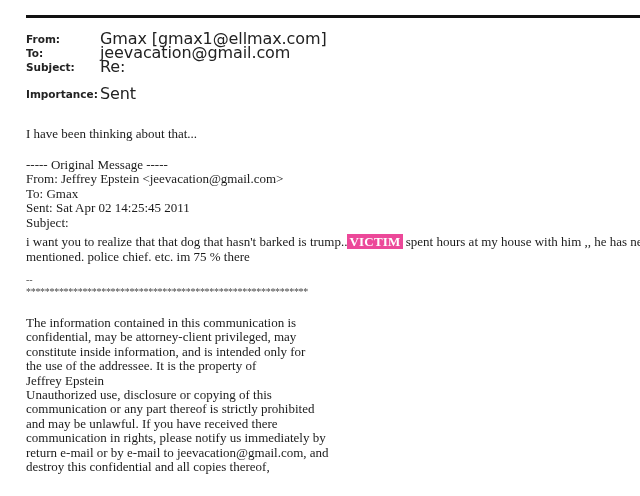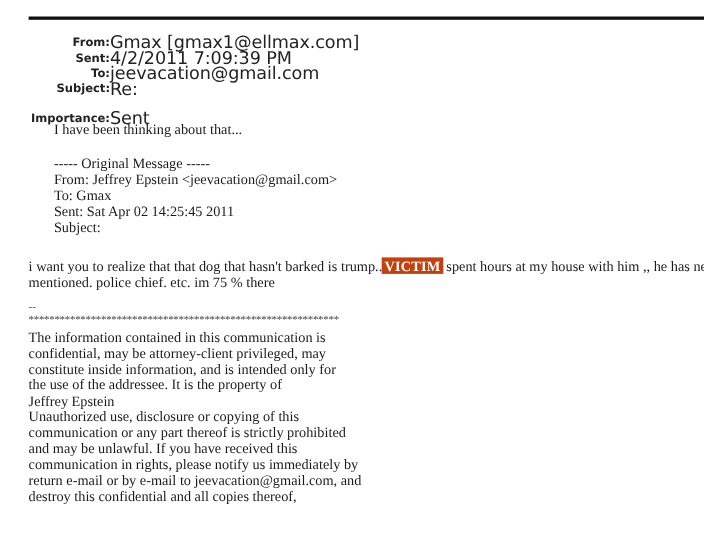--- a/index.html
+++ b/index.html
@@ -22,21 +22,20 @@
       height: 3px;
       background: #111;
     }
     .header-block {
       position: absolute;
       left: 26px;
       top: 32px;
       font-family: "DejaVu Sans", "Liberation Sans", sans-serif;
       font-size: 11px;
       color: #222;
-      text-align: right;
     }
     .hrow {
       display: flex;
       height: 14px;
       line-height: 14px;
       white-space: nowrap;
     }
     .hlabel {
       width: 74px;
       font-weight: bold;
@@ -51,43 +50,42 @@
     }
     .serif {
       font-family: "Liberation Serif", "DejaVu Serif", serif;
       font-size: 13px;
       color: #1a1a1a;
       white-space: nowrap;
     }
     .body-block {
       position: absolute;
       left: 26px;
-      top: 111px;
-      margin-left: 23px;
+      top: 127px;
     }
     .line {
       height: 14.5px;
       line-height: 14.5px;
     }
     .para-gap {
       height: 16px;
     }
     .message-block {
       position: absolute;
       left: 26px;
       top: 234px;
       width: 610px;
     }
     .message-line {
       height: 15px;
       line-height: 15px;
     }
     .redaction {
       display: inline-block;
-      background: #c2410c;
+      background: #ec4899;
       color: #fff;
       font-weight: bold;
       padding: 0 2px;
       line-height: 15px;
       height: 15px;
       letter-spacing: 0.2px;
     }
     .sig-block {
       position: absolute;
       left: 26px;
@@ -102,40 +100,36 @@
     .stars {
       height: 12px;
       line-height: 12px;
       font-size: 10px;
       color: #444;
       letter-spacing: -0.3px;
       overflow: hidden;
       width: 340px;
     }
     .disclaimer {
-      margin-top: 2px;
+      margin-top: 18px;
     }
     .disclaimer .line {
       height: 14.4px;
       line-height: 14.4px;
     }
   </style>
 </head>
 <body>
 
 <div class="top-rule"></div>
 
 <div class="header-block">
   <div class="hrow">
     <span class="hlabel">From:</span>
     <span class="hvalue">Gmax [gmax1@ellmax.com]</span>
-  </div>
-  <div class="hrow">
-    <span class="hlabel">Sent:</span>
-    <span class="hvalue">4/2/2011 7:09:39 PM</span>
   </div>
   <div class="hrow">
     <span class="hlabel">To:</span>
     <span class="hvalue">jeevacation@gmail.com</span>
   </div>
   <div class="hrow">
     <span class="hlabel">Subject:</span>
     <span class="hvalue">Re:</span>
   </div>
   <div class="hgap"></div>
@@ -164,18 +158,18 @@
   <div class="dashdash">--</div>
   <div class="stars">************************************************************</div>
   <div class="disclaimer">
     <div class="line">The information contained in this communication is</div>
     <div class="line">confidential, may be attorney-client privileged, may</div>
     <div class="line">constitute inside information, and is intended only for</div>
     <div class="line">the use of the addressee. It is the property of</div>
     <div class="line">Jeffrey Epstein</div>
     <div class="line">Unauthorized use, disclosure or copying of this</div>
     <div class="line">communication or any part thereof is strictly prohibited</div>
-    <div class="line">and may be unlawful. If you have received this</div>
+    <div class="line">and may be unlawful. If you have received there</div>
     <div class="line">communication in rights, please notify us immediately by</div>
     <div class="line">return e-mail or by e-mail to jeevacation@gmail.com, and</div>
     <div class="line">destroy this confidential and all copies thereof,</div>
   </div>
 </div>
 
 </body></html>

